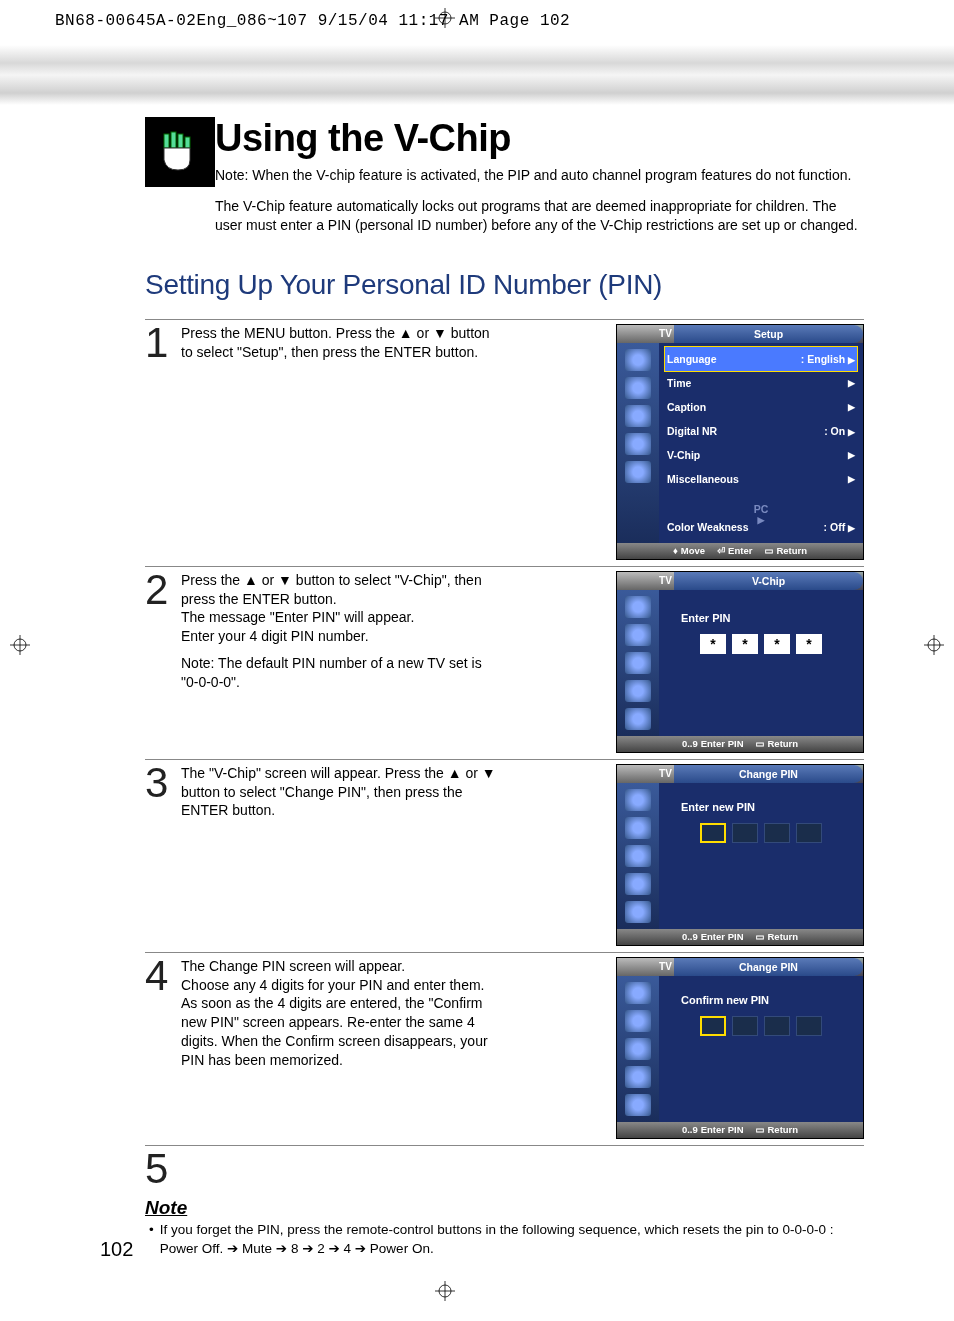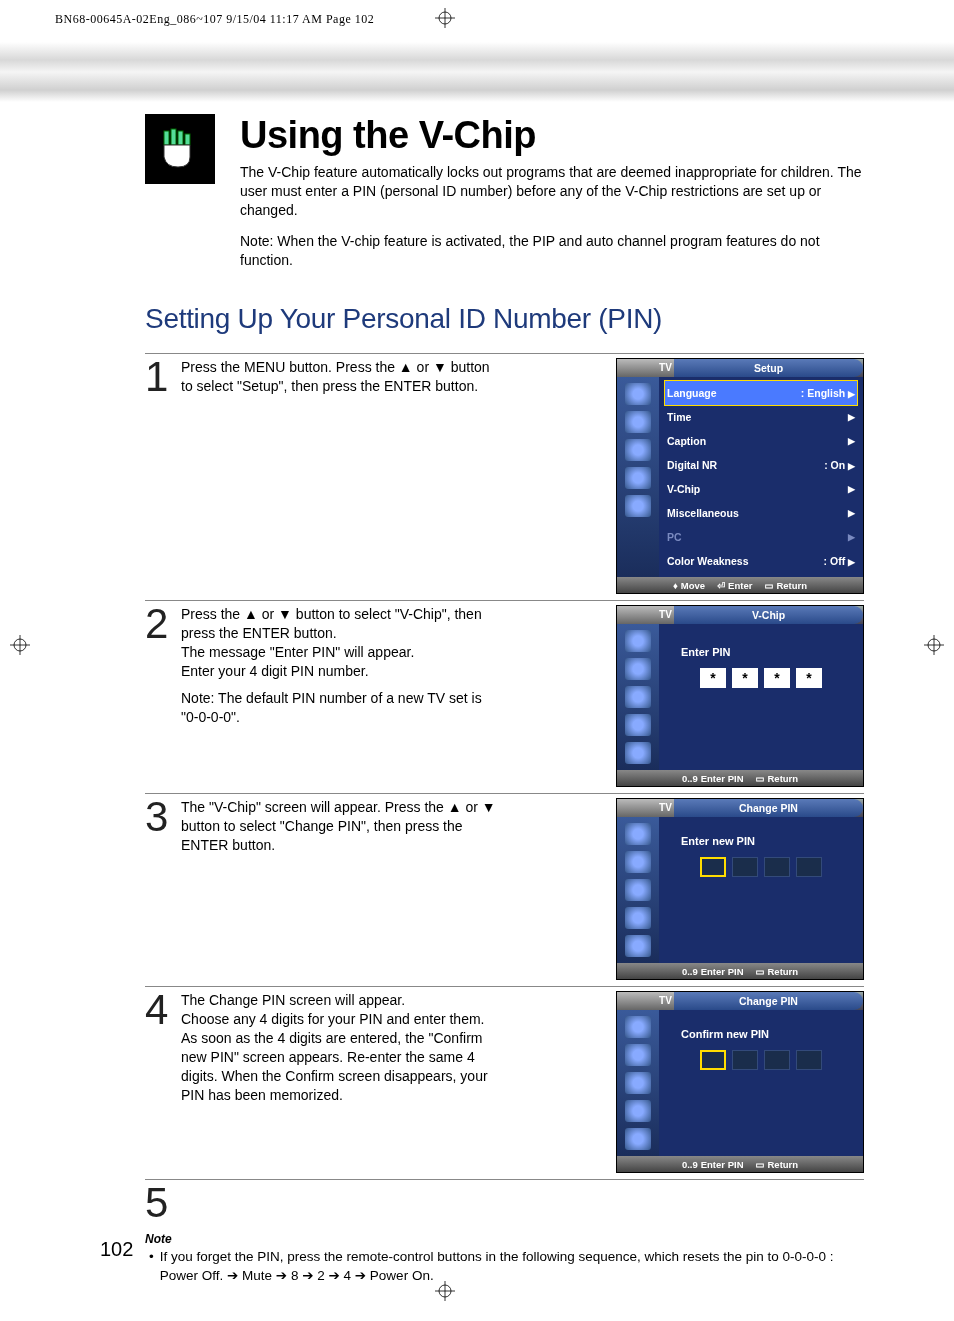--- a/index.html
+++ b/index.html
@@ -1,25 +1,25 @@
 <!DOCTYPE html>
 <html><head>
 <meta charset="utf-8">
 <style>
   * { box-sizing: border-box; margin: 0; padding: 0; }
   body { width: 954px; height: 1321px; font-family: Arial, Helvetica, sans-serif; background: #fff; color: #000; position: relative; }
   .page { padding: 0; }
-  .header-tag { font-family: Liberation Serif, serif; font-size: 12px; padding: 12px 0 0 55px; letter-spacing: 0.5px; }
+  .header-tag { font-family: Liberation Mono, monospace; font-size: 16px; padding: 12px 0 0 55px; letter-spacing: 0.5px; }
   .crop-top { position: absolute; top: 8px; left: 435px; width: 20px; height: 20px; }
   .crop-bot { position: absolute; bottom: 20px; left: 435px; width: 20px; height: 20px; }
   .crop-left { position: absolute; top: 635px; left: 10px; width: 20px; height: 20px; }
   .crop-right { position: absolute; top: 635px; right: 10px; width: 20px; height: 20px; }
   .gradient-bar { height: 60px; margin-top: 15px; background: linear-gradient(to bottom, #fff 0%, #d8d8d8 30%, #f5f5f5 50%, #d0d0d0 80%, #fff 100%); }
   .content { padding: 0 90px 0 145px; }
-  .title-row { display: flex; align-items: flex-start; gap: 25px; margin-top: 12px; }
+  .title-row { display: flex; align-items: flex-start; margin-top: 12px; }
   .hand-icon { width: 70px; height: 70px; background: #000; display:flex; align-items:center; justify-content:center; flex-shrink:0; }
   .hand-icon svg { width: 44px; height: 44px; }
   .title-text h1 { font-size: 38px; font-weight: bold; font-family: "Arial Narrow", Arial, sans-serif; letter-spacing: -0.5px; }
   .intro { font-size: 14px; line-height: 1.35; margin-top: 6px; }
   .intro p { margin-bottom: 12px; }
   .section-h { color: #1e3a7b; font-family: "Arial Narrow", Arial, sans-serif; font-size: 28px; font-weight: normal; margin: 22px 0 18px 0; letter-spacing:-0.3px; }
   .step { display: flex; align-items: flex-start; gap: 8px; border-top: 1px solid #888; padding-top: 4px; margin-bottom: 6px; }
   .step-num { font-family: "Arial Narrow", Arial, sans-serif; font-size: 42px; font-weight: normal; line-height: 0.9; width: 28px; flex-shrink:0; color:#222; }
   .step-body { flex: 1; padding-right: 10px; }
   .step-text { font-size: 14px; line-height: 1.35; width: 320px; }
@@ -29,31 +29,31 @@
   .osd-titlebar { display: flex; background: linear-gradient(to bottom, #9aa 0%, #667 50%, #445 100%); height: 18px; align-items:center; }
   .osd-tv { background: linear-gradient(to bottom,#bbb,#666); width: 57px; text-align:center; color:#fff; height:100%; line-height:18px; font-size:10px;padding-left:40px; }
   .osd-title { flex:1; text-align:center; background: linear-gradient(to bottom,#5a7ab8,#2a4a8a); height:100%; line-height:18px; border-radius: 0 9px 9px 0; }
   .osd-body { display:flex; }
   .osd-left { width: 42px; background: linear-gradient(to bottom, #3a5a9a, #1a2d5b); display:flex; flex-direction:column; align-items:center; gap:6px; padding:6px 0; }
   .osd-left .ico { width:26px; height:22px; background: radial-gradient(circle, #8af 30%, #358 100%); border-radius:3px; }
   .osd-right { flex:1; padding: 4px 6px; }
   .osd-row { display:flex; justify-content:space-between; align-items:center; height:15px; padding:12px 2px; }
   .osd-row.sel { background: #4a7aff; border:1px solid #fd0; margin:-1px; }
   .arrow { font-size:9px; }
-  .osd-dim { color:#7a8ac0; }
+  .osd-dim { color:#7a8ac0;flex-direction:column; }
   .osd-footer { background: linear-gradient(to bottom,#888,#444); height:16px; display:flex; justify-content:center; align-items:center; gap:12px; font-size:9.5px; }
   .osd-footer span { display:inline-flex; align-items:center; gap:3px; }
   .pin-area { padding: 18px 8px 30px 8px; }
   .pin-label { font-size:11px; margin-bottom:10px; padding-left:8px; }
   .pin-boxes { display:flex; gap:6px; justify-content:center; }
   .pin-box { width:26px; height:20px; background:#fff; color:#000; display:flex; align-items:center; justify-content:center; font-size:14px; }
   .pin-box.dark { background:#1a2d4b; border:1px solid #334a7a; }
   .pin-box.cursor { border:2px solid #fd0; background:#1a2d4b; }
   .box-area { padding: 14px 8px 24px 8px; }
-  .note-h { font-weight:bold; font-style:italic; font-size:12px; margin-top:10px; }
+  .note-h { font-weight:bold; font-style:italic; text-decoration:underline; font-size:19px; margin-top:10px; }
   .note-body { font-size:13.5px; line-height:1.4; display:flex; gap:6px; margin-top:2px; }
   .note-body .bullet { padding-left:4px; }
   .note-body .ntext { flex:1; }
   .page-num { position:absolute; bottom:60px; left:100px; font-size:20px; }
 </style>
 </head>
 <body>
 
 <div class="page">
   <div class="header-tag">BN68-00645A-02Eng_086~107  9/15/04  11:17 AM  Page 102</div>
@@ -75,22 +75,22 @@
             <rect x="6" y="4" width="5" height="14" fill="#5d9" stroke="#060"></rect>
             <rect x="13" y="2" width="5" height="16" fill="#5d9" stroke="#060"></rect>
             <rect x="20" y="4" width="5" height="14" fill="#5d9" stroke="#060"></rect>
             <rect x="27" y="7" width="5" height="11" fill="#5d9" stroke="#060"></rect>
             <path d="M6 18 L32 18 L32 30 Q32 40 20 40 Q8 40 6 30 Z" fill="#fff" stroke="#333"></path>
           </svg>
       </div>
       <div class="title-text">
         <h1>Using the V-Chip</h1>
         <div class="intro">
+          <p>Note: When the V-chip feature is activated, the PIP and auto channel program features do not function.</p>
           <p>The V-Chip feature automatically locks out programs that are deemed inappropriate for children. The user must enter a PIN (personal ID number) before any of the V-Chip restrictions are set up or changed.</p>
-          <p>Note: When the V-chip feature is activated, the PIP and auto channel program features do not function.</p>
         </div>
       </div>
     </div>
 
     <h2 class="section-h">Setting Up Your Personal ID Number (PIN)</h2>
 
     <div class="step">
       <div class="step-num">1</div>
       <div class="step-body">
           <div class="step-text">

